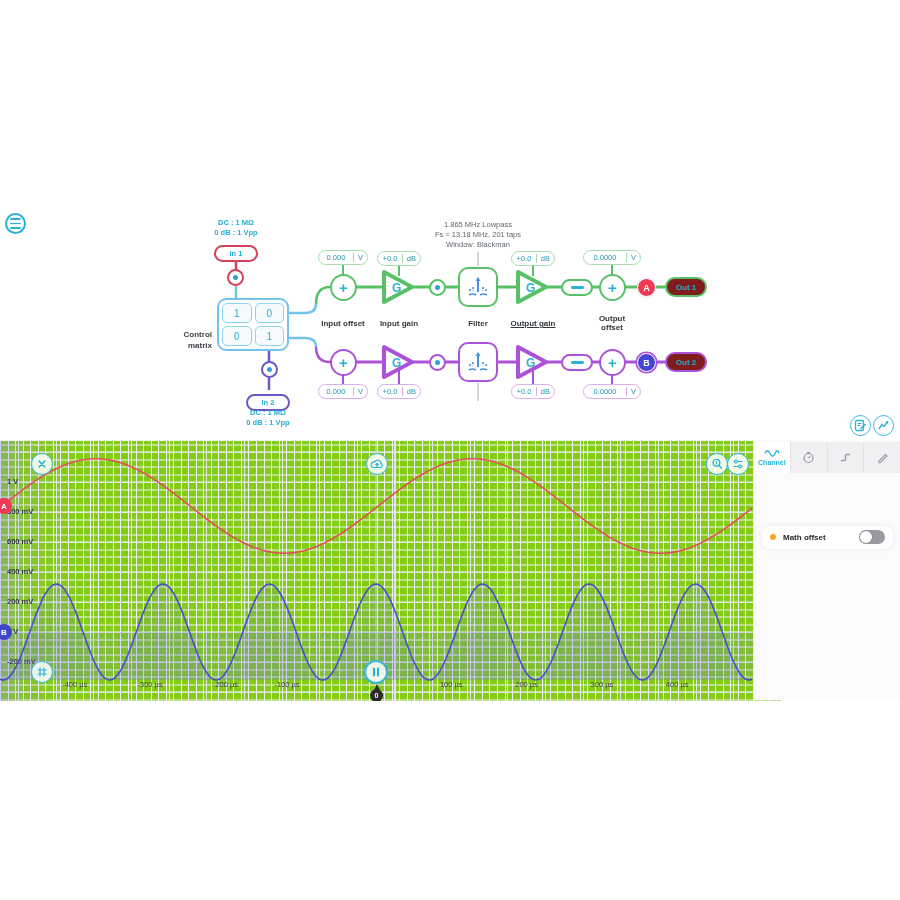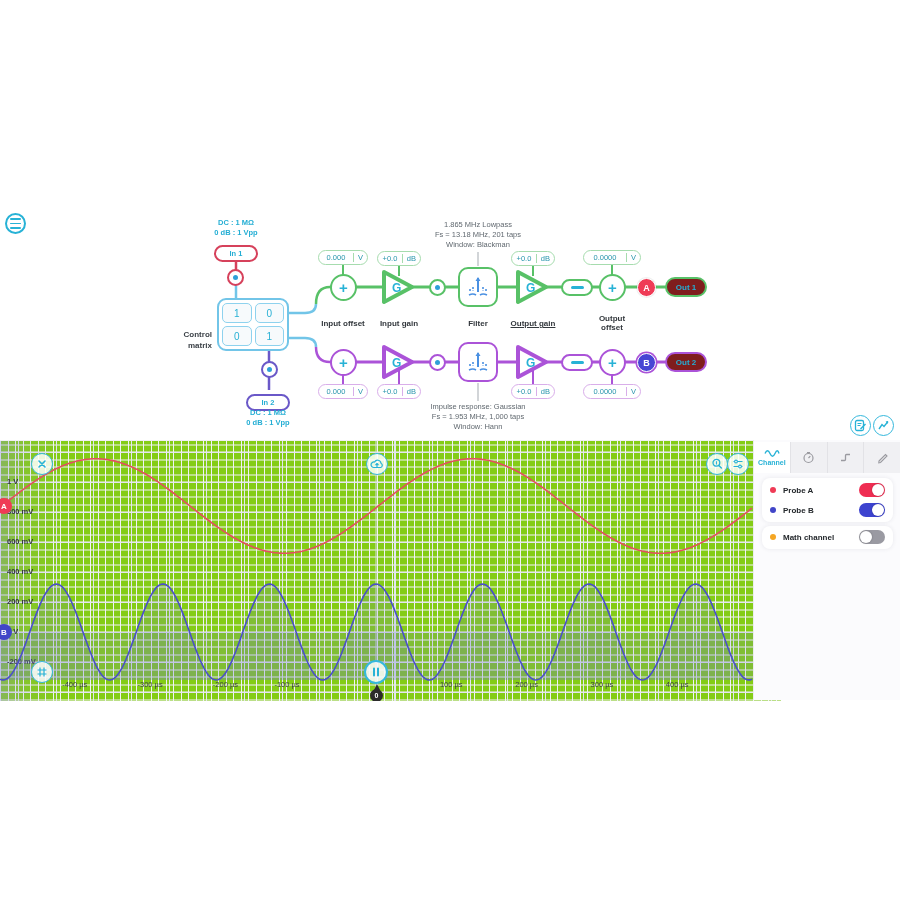--- a/index.html
+++ b/index.html
@@ -134,25 +134,20 @@
       </div>
     <div class="dblock inpill p2" style="left:246px;top:184px;">In 2</div>
     <div class="dblock tealtxt" style="left:218px;top:198px;width:100px;">DC : 1 MΩ</div>
     <div class="dblock tealtxt" style="left:218px;top:208px;width:100px;">0 dB : 1 Vpp</div>
 
     <div class="dblock infotxt" style="left:378px;top:10px;width:200px;">
       <div>1.865 MHz Lowpass</div>
       <div>Fs = 13.18 MHz, 201 taps</div>
       <div>Window: Blackman</div>
     </div>
-    <div class="dblock infotxt" style="left:378px;top:192px;width:200px;">
-      <div>Impulse response: Gaussian</div>
-      <div>Fs = 1.953 MHz, 1,000 taps</div>
-      <div>Window: Hann</div>
-    </div>
 
     <div class="dblock vbadge c1" style="left:318px;top:40px;width:50px;">
       <span class="val">0.000</span>
         <span class="unit">V</span>
       </div>
     <div class="dblock vbadge c1" style="left:377px;top:41px;width:44px;">
       <span class="val">+0.0</span>
         <span class="unit">dB</span>
       </div>
     <div class="dblock vbadge c1" style="left:511px;top:41px;width:44px;">
@@ -346,41 +341,25 @@
             <path d="M2,9.5 H5.5 Q6.5,9.5 6.5,8.5 V4.5 Q6.5,3.5 7.5,3.5 H11" fill="none" stroke="#9a9aa0" stroke-width="1.3"></path>
           </svg>
       </div>
       <div class="tab">
         <svg width="13" height="13" viewBox="0 0 13 13">
             <path d="M3,10 L9.5,3.5 L11,5 L4.5,11.5 L2.8,11.8 Z" fill="none" stroke="#9a9aa0" stroke-width="1.1"></path>
           </svg>
       </div>
     </div>
 
-    <div class="card" style="top:38px;height:44px;padding-top:2px;box-sizing:border-box;">
-      <div class="prow">
-        <span class="pdot" style="background: rgb(239, 59, 86);"></span>
-        <span class="plabel">Probe A</span>
-        <span class="toggle on" style="background: rgb(239, 45, 82);">
-            <span class="knob"></span>
-          </span>
-      </div>
-      <div class="prow">
-        <span class="pdot" style="background: rgb(65, 70, 200);"></span>
-        <span class="plabel">Probe B</span>
-        <span class="toggle on" style="background: rgb(61, 67, 207);">
-            <span class="knob"></span>
-          </span>
-      </div>
-    </div>
 
     <div class="card" style="top:86px;height:23px;padding-top:1px;box-sizing:border-box;">
       <div class="prow">
         <span class="pdot" style="background: rgb(245, 166, 35);"></span>
-        <span class="plabel">Math channel</span>
+        <span class="plabel">Math offset</span>
         <span class="toggle off" style="background: rgb(154, 154, 162);">
             <span class="knob"></span>
           </span>
       </div>
     </div>
   </div>
 
 </div>
 
 </body></html>

